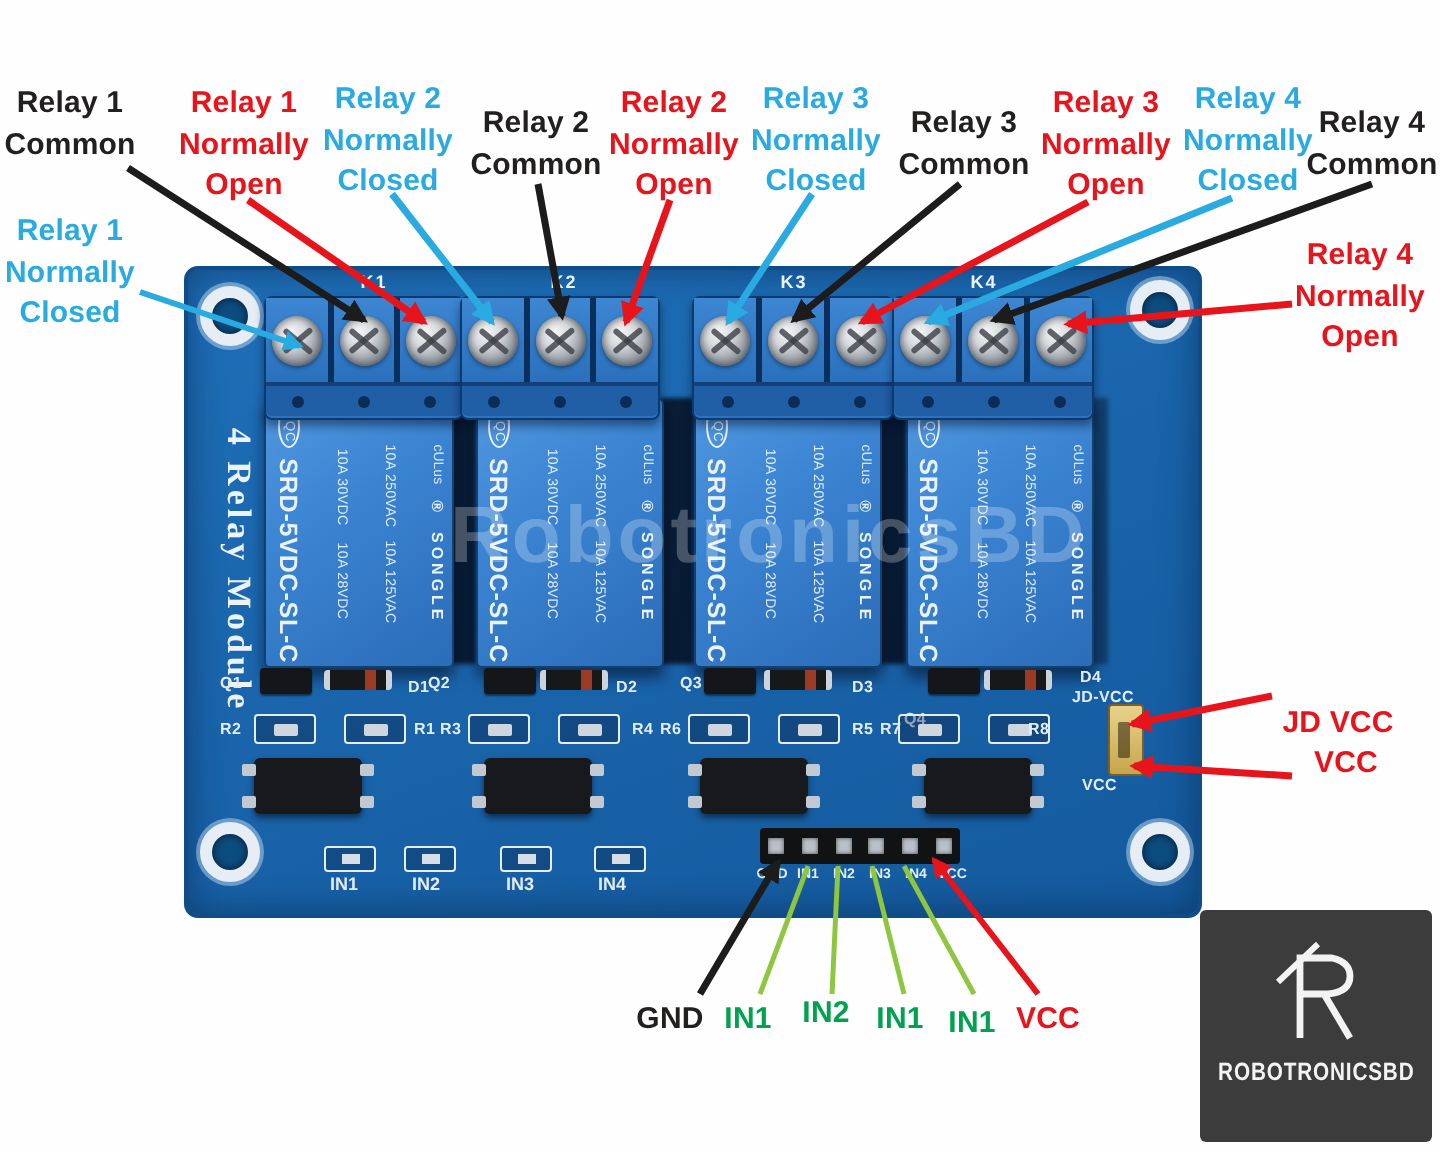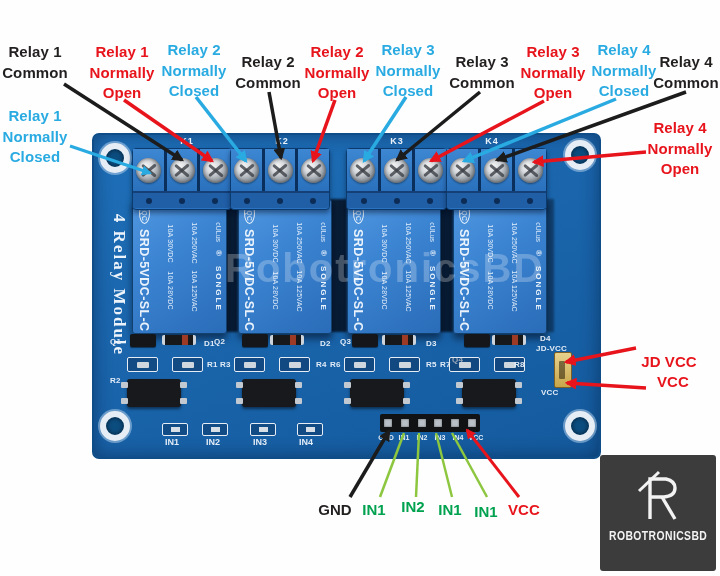--- a/index.html
+++ b/index.html
@@ -240,41 +240,41 @@
     <span class="silk" style="left:358px;top:220px;">Q4</span>
     <div class="transistor" style="left:36px;top:199px;"></div>
     <div class="transistor" style="left:148px;top:199px;"></div>
     <div class="transistor" style="left:258px;top:199px;"></div>
     <div class="transistor" style="left:370px;top:199px;"></div>
     <div class="diode" style="left:68px;top:200px;"></div>
     <div class="diode" style="left:176px;top:200px;"></div>
     <div class="diode" style="left:288px;top:200px;"></div>
     <div class="diode" style="left:398px;top:200px;"></div>
     <span class="silk" style="left:110px;top:204px;">D1</span>
-    <span class="silk" style="left:226px;top:204px;">D2</span>
+    <span class="silk" style="left:214px;top:204px;">D2</span>
     <span class="silk" style="left:332px;top:204px;">D3</span>
     <span class="silk" style="left:446px;top:199px;">D4</span>
 
     <div class="resgrp" style="left:33px;top:222px;">
         <div class="res"></div>
         <div class="res"></div>
       </div>
     <div class="resgrp" style="left:140px;top:222px;">
         <div class="res"></div>
         <div class="res"></div>
       </div>
     <div class="resgrp" style="left:250px;top:222px;">
         <div class="res"></div>
         <div class="res"></div>
       </div>
     <div class="resgrp" style="left:355px;top:222px;">
         <div class="res"></div>
         <div class="res"></div>
       </div>
-    <span class="silk" style="left:16px;top:225px;margin-top:16px;">R2</span>
+    <span class="silk" style="left:16px;top:225px;">R2</span>
     <span class="silk" style="left:113px;top:225px;text-align:right;">R1</span>
     <span class="silk" style="left:126px;top:225px;">R3</span>
     <span class="silk" style="left:222px;top:225px;">R4</span>
     <span class="silk" style="left:236px;top:225px;">R6</span>
     <span class="silk" style="left:332px;top:225px;">R5</span>
     <span class="silk" style="left:346px;top:225px;">R7</span>
     <span class="silk" style="left:420px;top:225px;">R8</span>
 
     <div class="opto" style="left:33px;top:244px;">
         <span class="pad p1"></span>

